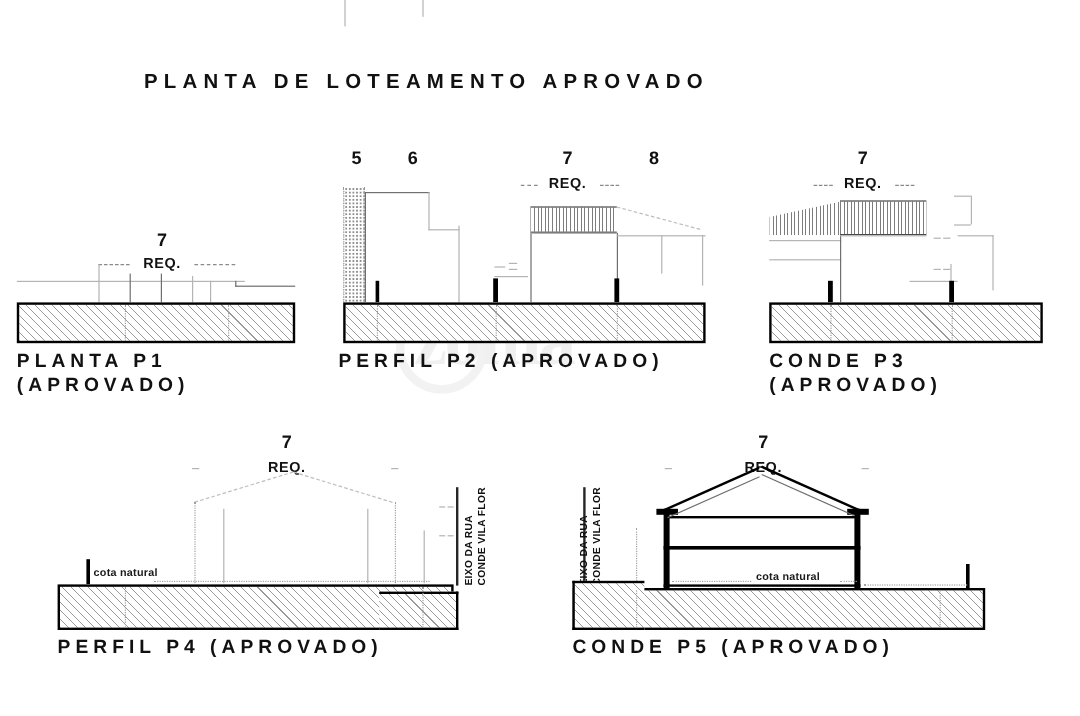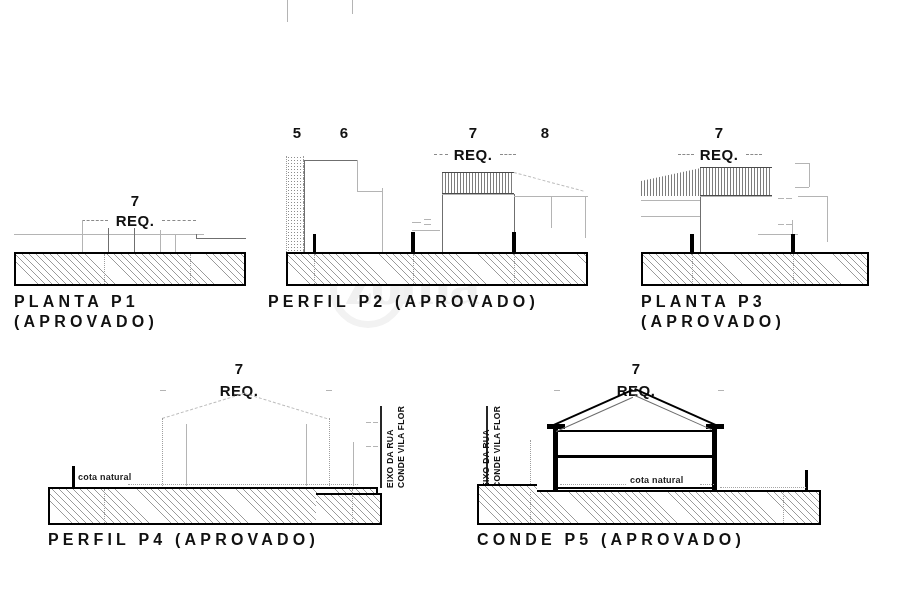--- a/index.html
+++ b/index.html
@@ -20,21 +20,21 @@
     position:absolute;font-size:16px;font-weight:bold;letter-spacing:4.2px;
     white-space:nowrap;color:#111;line-height:20px;
   }
 
   
   .dim-num{
     position:absolute;font-size:15px;font-weight:bold;color:#111;
     text-align:center;white-space:nowrap;
   }
   .dim-req{
-    position:absolute;font-size:15px;font-weight:bold;color:#111;
+    position:absolute;font-size:12px;font-weight:bold;color:#111;
     text-align:center;white-space:nowrap;letter-spacing:0.5px;
   }
   .dim-ext{
     position:absolute;height:0;border-top:1px dashed #8a8a8a;
   }
 
   
   .ground{
     position:absolute;border:2px solid #000;background:#ffffff;
     background-image:repeating-linear-gradient(45deg,
@@ -114,20 +114,21 @@
   }
 </style>
 </head>
 <body>
 
 <div class="stage">
 
   <div class="watermark-ring"></div>
   <div class="watermark">zoma</div>
 
+  <div class="main-title">PLANTA DE LOTEAMENTO APROVADO</div>
 
   <div class="vline" style="left:287px;top:0px;height:22px;"></div>
   <div class="vline" style="left:352px;top:0px;height:14px;"></div>
 
   <div>
 
     <div class="dim-num" style="left:120px;top:192px;width:30px;">7</div>
     <div class="dim-req" style="left:110px;top:212px;width:50px;">REQ.</div>
     <div class="dim-ext" style="left:82px;top:220px;width:26px;"></div>
     <div class="dim-ext" style="left:162px;top:220px;width:34px;"></div>
@@ -186,21 +187,21 @@
 
     <div class="post" style="left:313px;top:234px;width:3px;height:18px;"></div>
     <div class="post" style="left:411px;top:232px;width:4px;height:20px;"></div>
     <div class="post" style="left:512px;top:232px;width:4px;height:20px;"></div>
 
     <div class="ground" style="left:286px;top:252px;width:302px;height:34px;"></div>
     <div class="vdot" style="left:314px;top:254px;height:30px;"></div>
     <div class="vdot" style="left:413px;top:254px;height:30px;"></div>
     <div class="vdot" style="left:514px;top:254px;height:30px;"></div>
 
-    <div class="profile-label" style="left:268px;top:292px;">PERFIL P2 (APROVADO)</div>
+    <div class="profile-label" style="left:282px;top:292px;">PERFIL P2 (APROVADO)</div>
   </div>
 
   <div>
 
     <div class="dim-num" style="left:708px;top:124px;width:22px;">7</div>
     <div class="dim-req" style="left:694px;top:146px;width:50px;">REQ.</div>
     <div class="dim-ext" style="left:678px;top:154px;width:16px;"></div>
     <div class="dim-ext" style="left:746px;top:154px;width:16px;"></div>
 
     <div class="vhatch-slope" style="left:641px;top:168px;width:60px;height:28px;
@@ -228,21 +229,21 @@
     <div class="hline" style="left:758px;top:234px;width:40px;"></div>
     <div class="vline" style="left:792px;top:220px;height:16px;"></div>
 
     <div class="post" style="left:690px;top:234px;width:4px;height:18px;"></div>
     <div class="post" style="left:791px;top:234px;width:4px;height:18px;"></div>
 
     <div class="ground" style="left:641px;top:252px;width:228px;height:34px;"></div>
     <div class="vdot" style="left:692px;top:254px;height:30px;"></div>
     <div class="vdot" style="left:793px;top:254px;height:30px;"></div>
 
-    <div class="profile-label" style="left:641px;top:292px;">PLANTA P3</div>
+    <div class="profile-label" style="left:641px;top:292px;">CONDE P3</div>
     <div class="profile-label" style="left:641px;top:312px;">(APROVADO)</div>
   </div>
 
   <div>
 
     <div class="dim-num" style="left:228px;top:360px;width:22px;">7</div>
     <div class="dim-req" style="left:214px;top:382px;width:50px;">REQ.</div>
 
     <div class="hline" style="left:160px;top:390px;width:6px;"></div>
     <div class="hline" style="left:326px;top:390px;width:6px;"></div>

